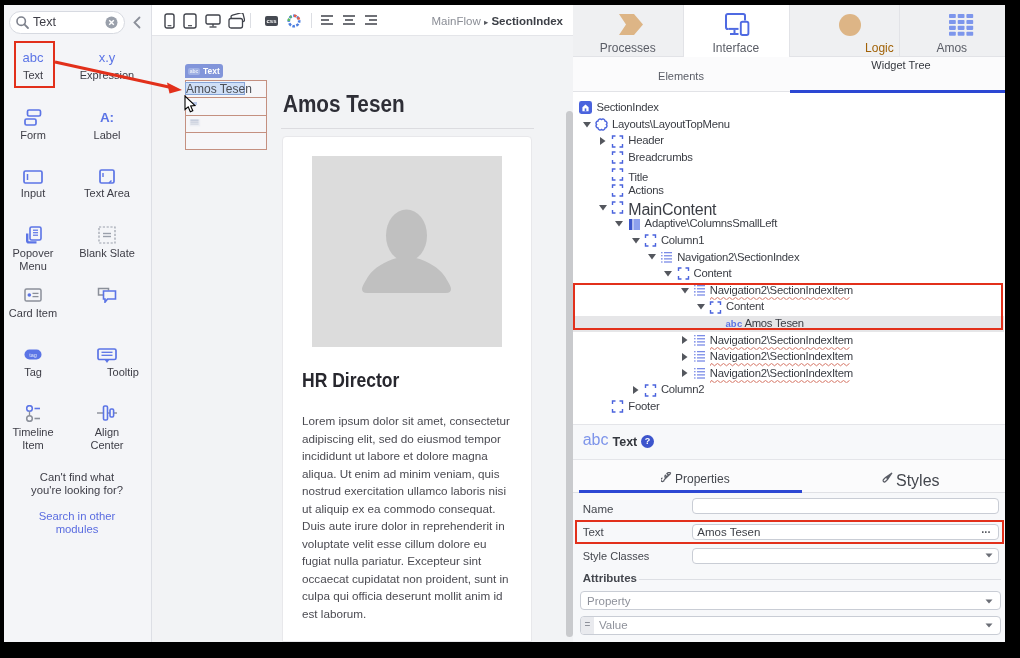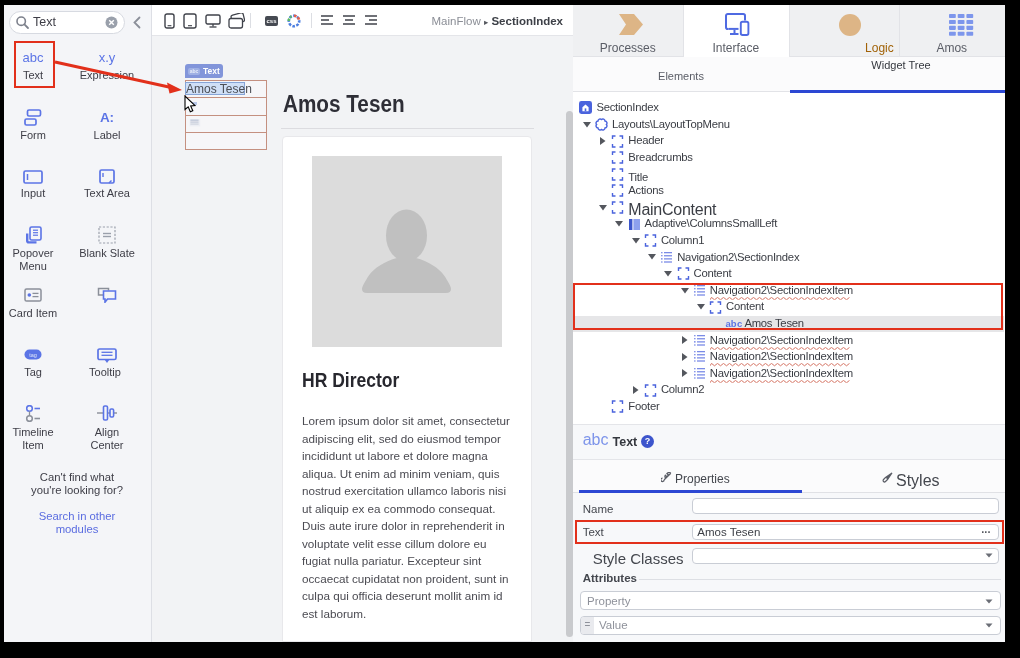--- a/index.html
+++ b/index.html
@@ -75,21 +75,21 @@
 <rect x="0.5" y="0.5" width="17" height="10" rx="5" fill="#5b74e6"></rect>
 <text x="9" y="7.8" font-size="5.5" fill="#dfe5f8" text-anchor="middle" font-family="Liberation Sans">tag</text>
     </svg>
 <div class="lbl" style="left:-31px;top:360.5px;width:120px">Tag</div>
 <svg class="abs" style="left:93px;top:343px" width="20" height="16" viewBox="0 0 20 16">
 <rect x="1" y="1" width="18" height="10.5" rx="1.6" fill="none" stroke="#5b74e6" stroke-width="1.7"></rect>
 <line x1="4.5" y1="4.3" x2="15.5" y2="4.3" stroke="#5b74e6" stroke-width="1.3"></line>
 <line x1="4.5" y1="7.3" x2="15.5" y2="7.3" stroke="#5b74e6" stroke-width="1.3"></line>
 <path d="M7.5 11.5 L10 15 L12.5 11.5 Z" fill="#5b74e6"></path>
     </svg>
-<div class="lbl" style="left:41px;top:360.5px;width:120px">Tooltip</div>
+<div class="lbl" style="left:59px;top:360.5px;width:120px">Tooltip</div>
 <svg class="abs" style="left:21px;top:400px" width="16" height="17" viewBox="0 0 16 17">
 <circle cx="4.5" cy="3.5" r="2.8" fill="none" stroke="#5b74e6" stroke-width="1.5"></circle>
 <line x1="4.5" y1="6.3" x2="4.5" y2="10.7" stroke="#8a8f99" stroke-width="1.3"></line>
 <circle cx="4.5" cy="13.5" r="2.8" fill="none" stroke="#8a8f99" stroke-width="1.5"></circle>
 <line x1="9.5" y1="3.5" x2="15" y2="3.5" stroke="#5b74e6" stroke-width="1.6"></line>
 <line x1="9.5" y1="13.5" x2="15" y2="13.5" stroke="#8a8f99" stroke-width="1.6"></line>
     </svg>
 <div class="lbl" style="left:-31px;top:421px;width:120px">Timeline
 Item</div>
 <svg class="abs" style="left:93px;top:400px" width="20" height="16" viewBox="0 0 20 16">
@@ -424,21 +424,21 @@
     </svg>
 <div class="abs" style="left:892px;top:467px;font-size:16px;color:#44474e">Styles</div>
 <div class="abs" style="left:575px;top:484.5px;width:223px;height:3px;background:#2c47d3"></div>
 <div class="abs" style="left:569px;top:488px;width:432px;height:149px;background:#f7f8fa"></div>
 <div class="abs" style="left:578.7px;top:497.5px;font-size:11.5px;color:#44474e;text-align:right;">Name</div>
 <div class="abs" style="left:688.3px;top:493.4px;width:307px;height:16px;background:#fff;border:1px solid #c9cdd5;border-radius:4px"></div>
 <div class="abs" style="left:578.7px;top:521px;font-size:11.5px;color:#44474e;">Text</div>
 <div class="abs" style="left:688.3px;top:519px;width:307px;height:16px;background:#fff;border:1px solid #c9cdd5;border-radius:4px"></div>
 <div class="abs" style="left:693.3px;top:521px;font-size:11.5px;color:#3c3f46">Amos Tesen</div>
 <div class="abs" style="left:977.3px;top:518px;font-size:11px;font-weight:bold;color:#55585f">...</div>
-<div class="abs" style="left:578.7px;top:544.5px;font-size:15px;color:#44474e;margin-left:10px;">Style Classes</div>
+<div class="abs" style="left:578.7px;top:544.5px;font-size:11px;color:#44474e;">Style Classes</div>
 <div class="abs" style="left:688.3px;top:542.5px;width:307px;height:16px;background:#fff;border:1px solid #c9cdd5;border-radius:4px"></div>
 <svg class="abs" style="left:981.3px;top:548px" width="8" height="5" viewBox="0 0 8 5">
       <path d="M0.5 0.5 L4 4.5 L7.5 0.5 Z" fill="#6b6e76"></path>
     </svg>
 <div class="abs" style="left:578.7px;top:566.5px;font-size:11.5px;color:#44474e;font-weight:bold;">Attributes</div>
 <div class="abs" style="left:635px;top:574px;width:362px;height:1px;background:#dddfe4"></div>
 <div class="abs" style="left:576px;top:586.4px;width:421px;height:18.4px;background:#fff;border:1px solid #c9cdd5;border-radius:4px"></div>
 <div class="abs" style="left:583px;top:589.5px;font-size:11.5px;color:#8e919a">Property</div>
 <svg class="abs" style="left:981px;top:593.5px" width="8" height="5" viewBox="0 0 8 5">
       <path d="M0.5 0.5 L4 4.5 L7.5 0.5 Z" fill="#6b6e76"></path>

